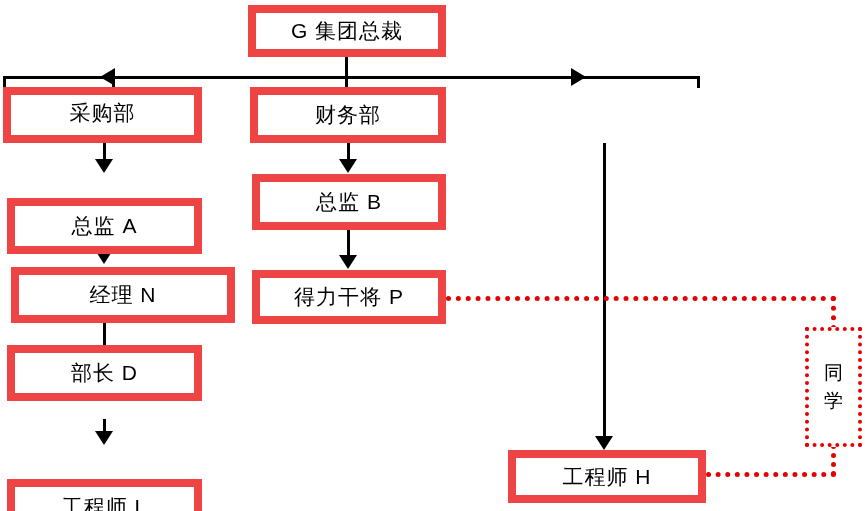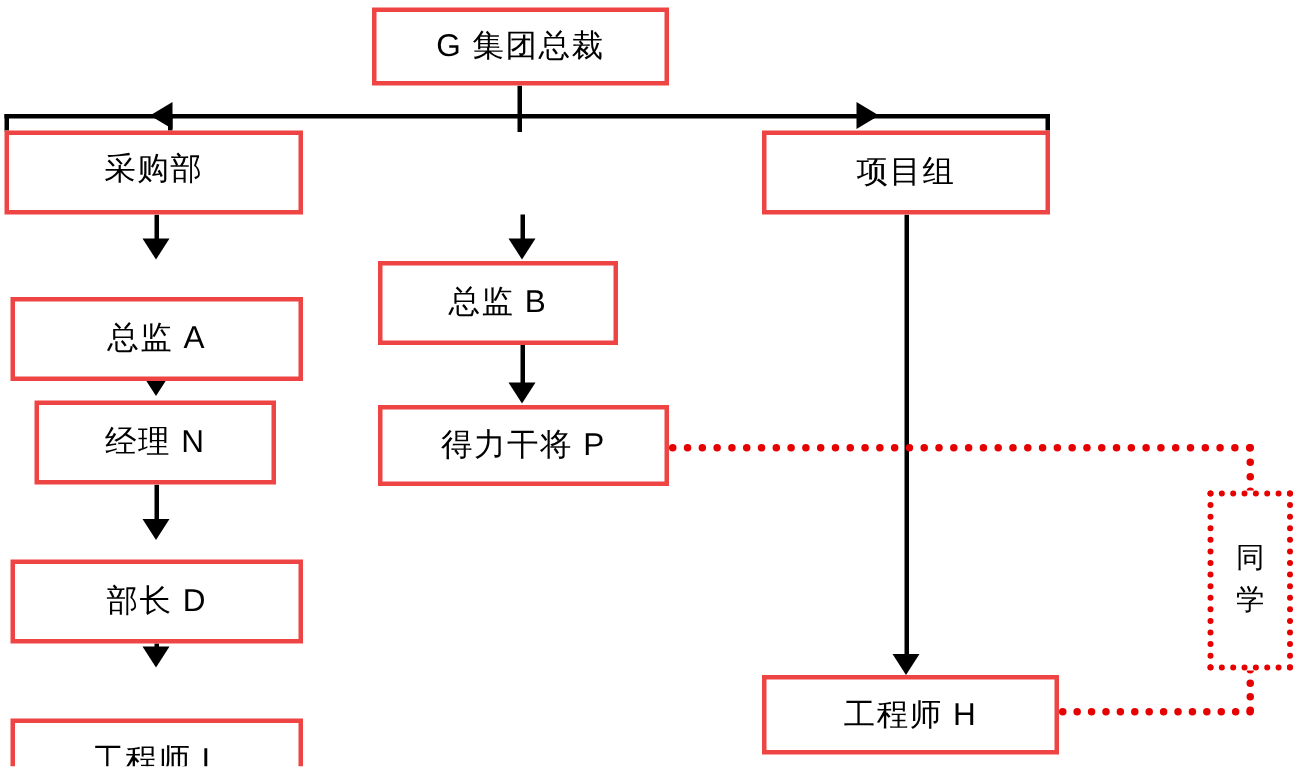--- a/index.html
+++ b/index.html
@@ -14,41 +14,41 @@
   #canvas {
     position: relative;
     width: 865px;
     height: 511px;
     background: #ffffff;
     overflow: hidden;
   }
   .node {
     position: absolute;
     box-sizing: border-box;
-    border: 3px solid #ef4444;
+    border: 8px solid #ef4444;
     background: #ffffff;
     display: flex;
     align-items: center;
     justify-content: center;
     color: #000000;
     font-size: 21px;
     line-height: 1.1;
     letter-spacing: 1px;
     white-space: nowrap;
     z-index: 5;
   }
   .node-ceo       { left: 248px; top: 5px;   width: 198px; height: 52px; }
   .node-proc      { left: 3px;   top: 87px;  width: 199px; height: 56px; font-family: Liberation Mono, monospace; }
   .node-fin       { left: 250px; top: 87px;  width: 196px; height: 56px; }
   .node-proj      { left: 508px; top: 87px;  width: 192px; height: 56px; }
   .node-dira      { left: 7px;   top: 174px; width: 195px; height: 56px; margin-top: 24px; }
-  .node-dirb      { left: 252px; top: 174px; width: 160px; height: 56px; }
-  .node-mgrn      { left: 23px;   top: 267px; width: 161px; height: 56px; }
+  .node-dirb      { left: 252px; top: 174px; width: 194px; height: 56px; }
+  .node-mgrn      { left: 11px;   top: 267px; width: 224px; height: 56px; }
   .node-subp      { left: 252px; top: 270px; width: 194px; height: 54px; text-align: center; }
-  .node-headd     { left: 7px;   top: 373px; width: 195px; height: 56px; }
+  .node-headd     { left: 7px;   top: 345px; width: 195px; height: 56px; }
   .node-engl      { left: 7px;   top: 447px; width: 195px; height: 56px; margin-top: 32px; }
   .node-engh      { left: 508px; top: 450px; width: 198px; height: 53px; }
 
   .node-red {
     position: absolute;
     box-sizing: border-box;
     border: 4px dotted #e60000;
     background: #ffffff;
     display: flex;
     flex-direction: column;
@@ -143,21 +143,21 @@
   <div class="ln ln-v" style="left:603px; top:143px; height:296px;"></div>
   <div class="arrowhead ah-down" style="left:595px; top:436px;"></div>
 
   <div class="rln rln-h" style="left:446px; top:296px; width:390px;"></div>
   <div class="rln rln-v" style="left:831px; top:296px; height:34px;"></div>
   <div class="rln rln-v" style="left:831px; top:444px; height:32px;"></div>
   <div class="rln rln-h" style="left:706px; top:472px; width:130px;"></div>
 
   <div class="node node-ceo">G 集团总裁</div>
   <div class="node node-proc">采购部</div>
-  <div class="node node-proj">项目组</div>
+  <div class="node node-fin">财务部</div>
   <div class="node node-dira">总监 A</div>
   <div class="node node-dirb">总监 B</div>
   <div class="node node-mgrn">经理 N</div>
   <div class="node node-subp">得力干将 P</div>
   <div class="node node-headd">部长 D</div>
   <div class="node node-engl">工程师 L</div>
   <div class="node node-engh">工程师 H</div>
 
   <div class="node-red node-classmate">
     <span>同</span>

